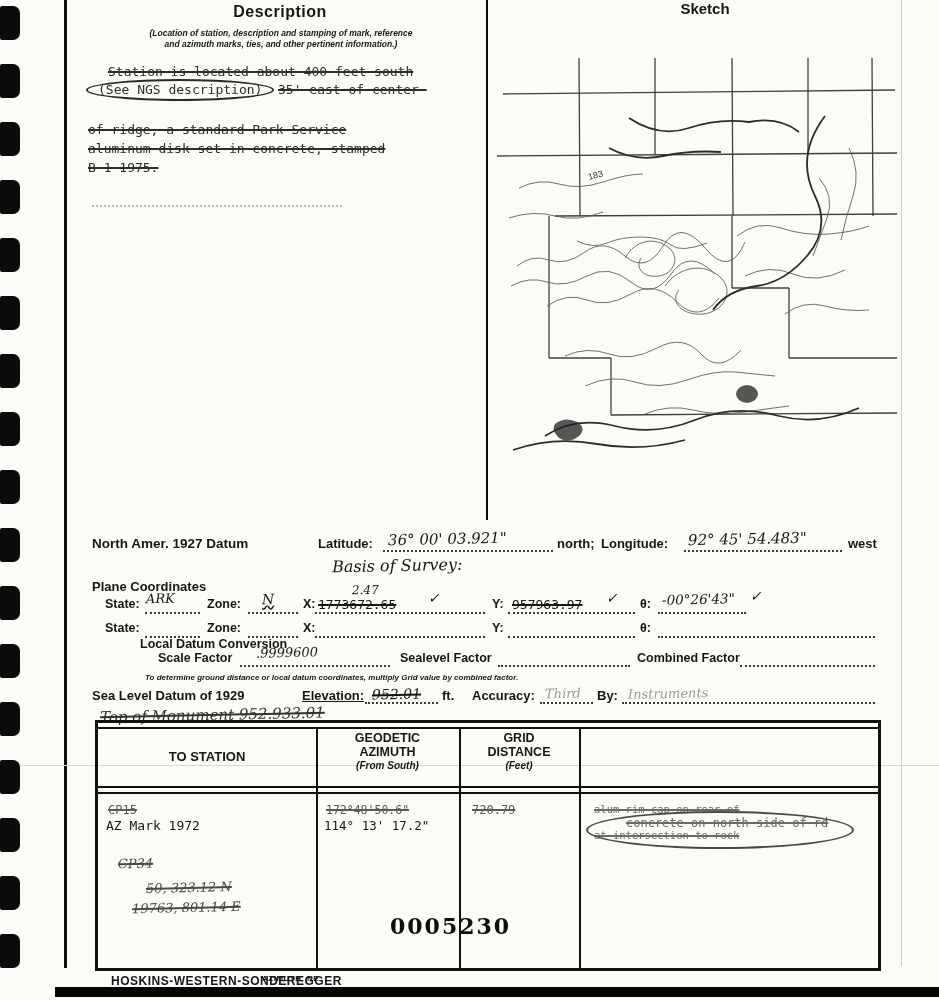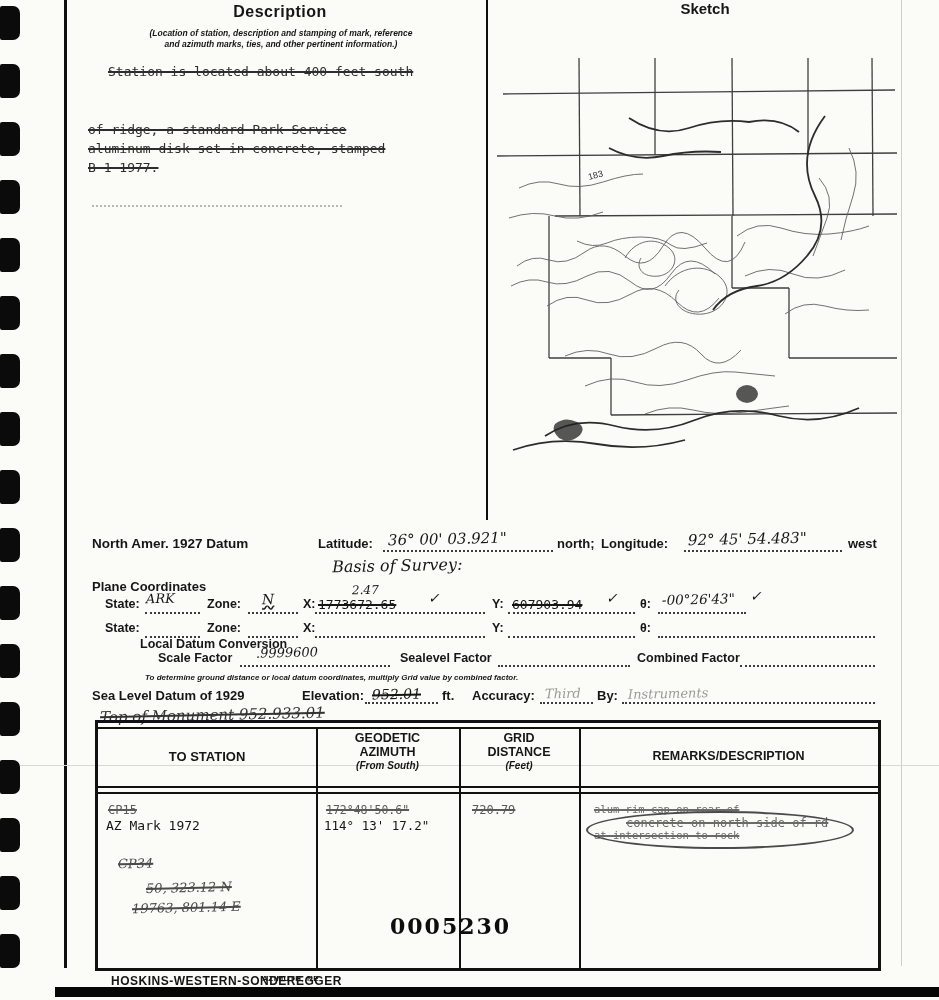--- a/index.html
+++ b/index.html
@@ -29,23 +29,27 @@
   <div class="hline" style="left:0;top:765px;width:939px;height:1px;background:#d8d8d2;"></div>
   <div class="dotline" style="left:92px;top:204px;width:250px;opacity:0.35;"></div>
 
   <div class="abs bold ctr" style="left:180px;top:3px;width:200px;font-size:16px;letter-spacing:0.5px;">Description</div>
   <div class="abs bold ctr" style="left:645px;top:0;width:120px;font-size:15px;">Sketch</div>
 
   <div class="abs bold ctr" style="left:97px;top:28px;width:368px;font-size:8.5px;font-style:italic;">(Location of station, description and stamping of mark, reference</div>
   <div class="abs bold ctr" style="left:97px;top:39px;width:368px;font-size:8.5px;font-style:italic;">and azimuth marks, ties, and other pertinent information.)</div>
 
   <div class="abs mono struck" style="left:88px;top:64px;font-size:13px;color:#2d2d2d;margin-left:20px;">Station is located about 400 feet south</div>
+  <div class="abs" style="left:86px;top:79px;font-size:13px;color:#2d2d2d;white-space:nowrap;">
+    <span class="mono circled">(See NGS description)</span>
+    <span class="mono struck">35' east of center-</span>
+  </div>
   <div class="abs mono struck" style="left:88px;top:122px;font-size:13px;color:#2d2d2d;">of ridge, a standard Park Service</div>
   <div class="abs mono struck" style="left:88px;top:141px;font-size:13px;color:#2d2d2d;">aluminum disk set in concrete, stamped</div>
-  <div class="abs mono struck" style="left:88px;top:160px;font-size:13px;color:#2d2d2d;">B-1 1977.</div>
+  <div class="abs mono struck" style="left:88px;top:160px;font-size:13px;color:#2d2d2d;">B-1 1975.</div>
 
   <svg class="abs" style="left:489px;top:58px;" width="411" height="400" viewBox="0 0 411 400">
     <g stroke="#3f3f3f" stroke-width="1.3" fill="none">
       <path d="M14,36 L406,32"></path>
         <path d="M8,98 L408,95"></path>
         <path d="M66,158 L408,156"></path>
       <path d="M90,0 L91,158"></path>
         <path d="M166,0 L166,97"></path>
         <path d="M243,0 L244,158"></path>
       <path d="M319,0 L319,97"></path>
@@ -110,21 +114,21 @@
   <div class="abs bold" style="left:207px;top:597px;font-size:12.5px;">Zone:</div>
   <div class="dotline" style="left:248px;top:611px;width:50px;"></div>
   <div class="abs hand" style="left:262px;top:591px;font-size:14px;text-decoration:underline wavy;">N</div>
   <div class="abs bold" style="left:303px;top:597px;font-size:12.5px;">X:</div>
   <div class="dotline" style="left:315px;top:611px;width:170px;"></div>
   <div class="abs mono struck" style="left:318px;top:597px;font-size:13px;">1773672.65</div>
   <div class="abs hand" style="left:352px;top:583px;font-size:12px;">2.47</div>
   <div class="abs hand" style="left:428px;top:590px;font-size:14px;">✓</div>
   <div class="abs bold" style="left:492px;top:597px;font-size:12.5px;">Y:</div>
   <div class="dotline" style="left:508px;top:611px;width:127px;"></div>
-  <div class="abs mono struck" style="left:512px;top:597px;font-size:13px;">607903.94</div>
+  <div class="abs mono struck" style="left:512px;top:597px;font-size:13px;">957963.97</div>
   <div class="abs hand" style="left:606px;top:590px;font-size:14px;">✓</div>
   <div class="abs bold" style="left:640px;top:597px;font-size:12.5px;">θ:</div>
   <div class="dotline" style="left:658px;top:611px;width:88px;"></div>
   <div class="abs hand" style="left:662px;top:591px;font-size:13.5px;">-00°26'43"</div>
   <div class="abs hand" style="left:750px;top:588px;font-size:14px;">✓</div>
 
   <div class="abs bold" style="left:105px;top:621px;font-size:12.5px;">State:</div>
   <div class="dotline" style="left:145px;top:635px;width:55px;"></div>
   <div class="abs bold" style="left:207px;top:621px;font-size:12.5px;">Zone:</div>
   <div class="dotline" style="left:248px;top:635px;width:50px;"></div>
@@ -139,21 +143,21 @@
   <div class="abs bold" style="left:158px;top:651px;font-size:12.5px;">Scale Factor</div>
   <div class="dotline" style="left:240px;top:664px;width:150px;"></div>
   <div class="abs hand" style="left:256px;top:645px;font-size:13px;">.9999600</div>
   <div class="abs bold" style="left:400px;top:651px;font-size:12.5px;">Sealevel Factor</div>
   <div class="dotline" style="left:498px;top:664px;width:132px;"></div>
   <div class="abs bold" style="left:637px;top:651px;font-size:12.5px;">Combined Factor</div>
   <div class="dotline" style="left:740px;top:664px;width:135px;"></div>
   <div class="abs bold" style="left:145px;top:673px;font-size:8px;font-style:italic;">To determine ground distance or local datum coordinates, multiply Grid value by combined factor.</div>
 
   <div class="abs bold" style="left:92px;top:688px;font-size:13px;">Sea Level Datum of 1929</div>
-  <div class="abs bold" style="left:302px;top:688px;font-size:13px;">Elevation:</div>
+  <div class="abs bold" style="left:302px;top:688px;font-size:13px;text-decoration:underline;">Elevation:</div>
   <div class="dotline" style="left:365px;top:701px;width:73px;"></div>
   <div class="abs hand struck" style="left:372px;top:686px;font-size:14px;">952.01</div>
   <div class="abs bold" style="left:442px;top:688px;font-size:13px;">ft.</div>
   <div class="abs bold" style="left:472px;top:688px;font-size:13px;">Accuracy:</div>
   <div class="dotline" style="left:540px;top:701px;width:53px;"></div>
   <div class="abs hand" style="left:545px;top:686px;font-size:13px;color:#9a9a96;">Third</div>
   <div class="abs bold" style="left:597px;top:688px;font-size:13px;">By:</div>
   <div class="dotline" style="left:622px;top:701px;width:253px;"></div>
   <div class="abs hand" style="left:628px;top:686px;font-size:13px;color:#9a9a96;">Instruments</div>
   <div class="abs hand struck" style="left:100px;top:706px;font-size:15px;color:#333;">Top of Monument 952.933.01</div>
@@ -166,21 +170,20 @@
     <div class="tbl-line" style="left:0;right:0;top:63px;height:2px;"></div>
     <div class="tbl-line" style="left:0;right:0;top:69px;height:2px;"></div>
 
     <div class="abs bold ctr" style="left:0;top:26px;width:218px;font-size:13px;">TO STATION</div>
     <div class="abs bold ctr" style="left:218px;top:8px;width:143px;font-size:12.5px;">GEODETIC</div>
     <div class="abs bold ctr" style="left:218px;top:22px;width:143px;font-size:12.5px;">AZIMUTH</div>
     <div class="abs bold ctr" style="left:218px;top:37px;width:143px;font-size:10px;font-style:italic;">(From South)</div>
     <div class="abs bold ctr" style="left:361px;top:8px;width:120px;font-size:12.5px;">GRID</div>
     <div class="abs bold ctr" style="left:361px;top:22px;width:120px;font-size:12.5px;">DISTANCE</div>
     <div class="abs bold ctr" style="left:361px;top:37px;width:120px;font-size:10px;font-style:italic;">(Feet)</div>
-    <div class="abs bold ctr" style="left:481px;top:26px;width:299px;font-size:12.5px;">REMARKS/DESCRIPTION</div>
 
     <div class="abs mono struck" style="left:10px;top:80px;font-size:12px;color:#5a5a5a;">CP15</div>
     <div class="abs mono" style="left:8px;top:95px;font-size:13px;text-align:center;">AZ Mark 1972</div>
     <div class="abs hand struck" style="left:20px;top:133px;font-size:13px;color:#4a4a4a;">CP34</div>
     <div class="abs hand struck" style="left:48px;top:157px;font-size:13px;color:#4a4a4a;">50, 323.12 N</div>
     <div class="abs hand struck" style="left:34px;top:177px;font-size:13px;color:#4a4a4a;">19763, 801.14 E</div>
 
     <div class="abs mono struck" style="left:228px;top:80px;font-size:11.5px;color:#5a5a5a;">172°48'50.6"</div>
     <div class="abs mono" style="left:226px;top:95px;font-size:12.5px;">114° 13' 17.2"</div>
 

